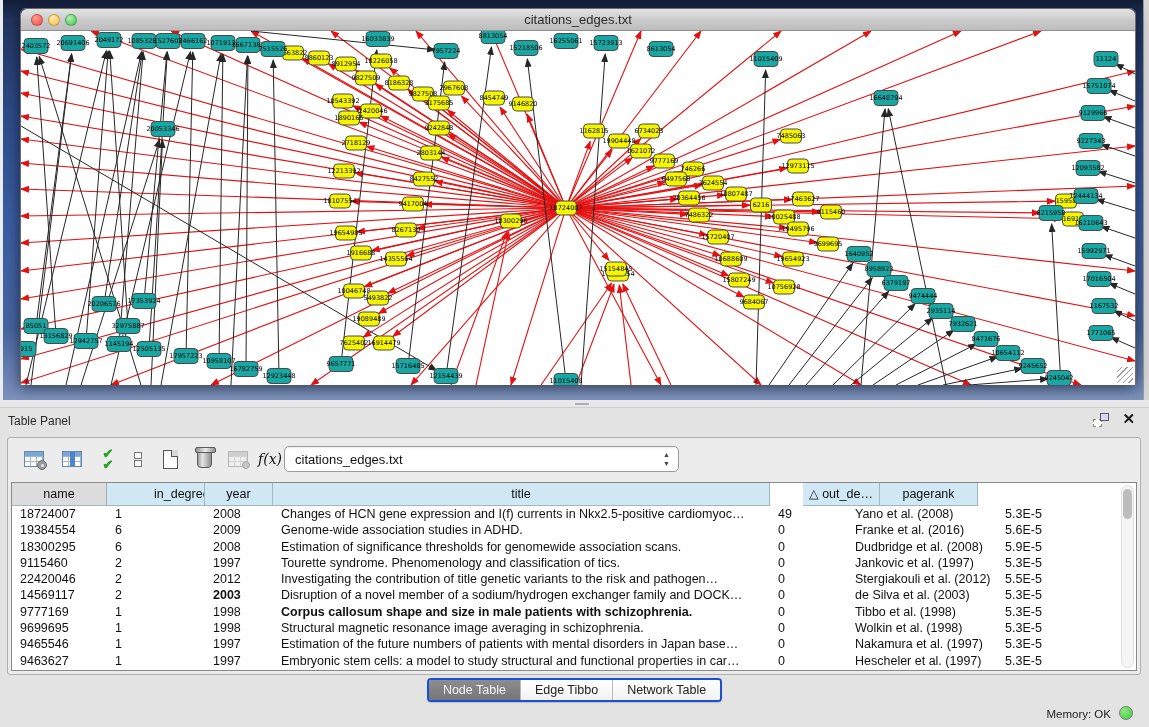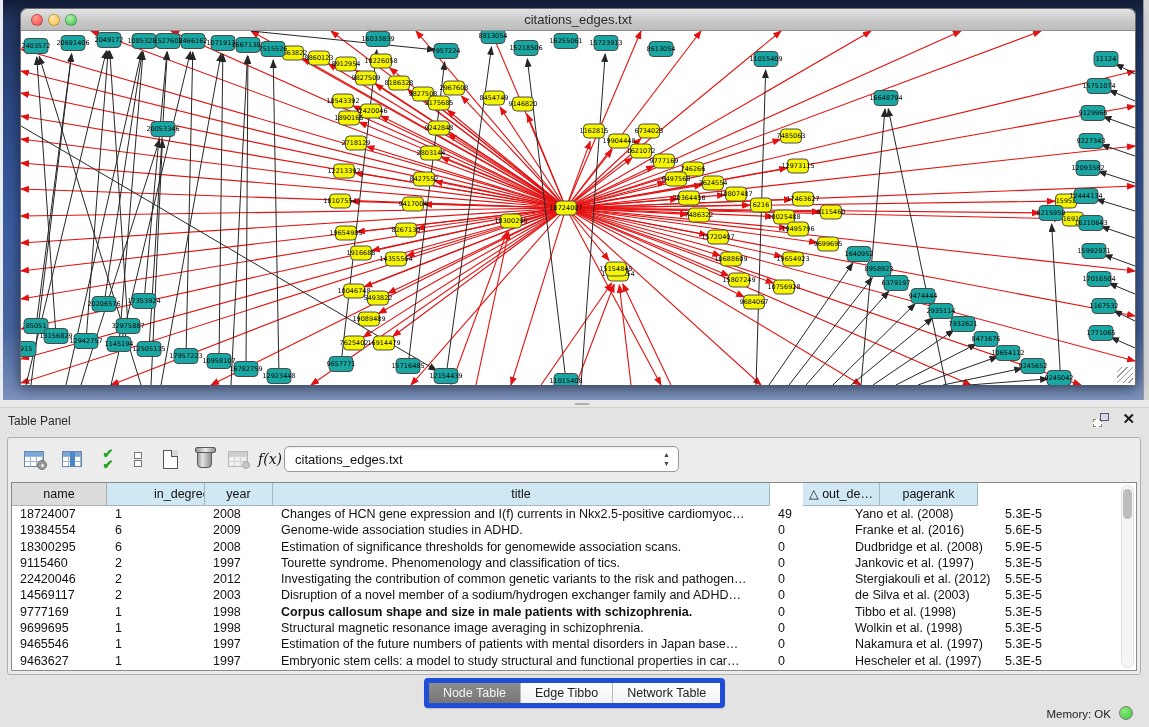--- a/index.html
+++ b/index.html
@@ -58,21 +58,21 @@
   #tbody { position:absolute; left:0; top:23px; width:100%; }
   .tr { display:flex; height:16.3px; }
   .td { font-size:12.5px; color:#111; padding-left:8px; line-height:16px; white-space:nowrap; overflow:hidden; }
   
   #vscroll { position:absolute; right:2px; top:2px; width:13px; height:183px; background:#f5f5f5;
     border:1px solid #e0e0e0; border-radius:7px; }
   #vscroll .thumb { position:absolute; left:1px; top:3px; width:9px; height:30px; background:#bdbdbd; border-radius:5px; }
 
   
   #tabs { position:absolute; left:0; top:278px; width:100%; height:22px; text-align:center; }
-  #tabs-inner { display:inline-flex; border:5px solid #1d4ed8; border-radius:4px; overflow:hidden;
+  #tabs-inner { display:inline-flex; border:2px solid #1d4ed8; border-radius:4px; overflow:hidden;
     box-shadow:0 1px 1px rgba(0,0,0,.15); }
   .tab { font-size:12.5px; padding:3px 14px; background:linear-gradient(180deg,#ffffff,#f2f2f2); color:#222; border-right:1px solid #b8b8b8; }
   .tab:last-child { border-right:none; }
   .tab.active { background:linear-gradient(180deg,#8d8d8d,#767676); color:#f4f4f4; }
 
   
   #statusbar { position:absolute; left:0; top:302px; width:100%; height:25px; }
   #mem-label { position:absolute; right:38px; top:6px; font-size:11.5px; color:#222; }
   #mem-dot { position:absolute; right:16px; top:4px; width:14px; height:14px; border-radius:50%;
     background:radial-gradient(circle at 35% 30%, #8aeb7d, #3fc93c); border:1px solid #7d7d7d; }
@@ -635,30 +635,30 @@
               <div class="td" style="width: 68px;">1997</div>
               <div class="td" style="width: 497px;">Tourette syndrome. Phenomenology and classification of tics.</div>
               <div class="td" style="width: 77px;">0</div>
               <div class="td" style="width: 150px;">Jankovic et al. (1997)</div>
               <div class="td" style="width: 98px;">5.3E-5</div>
             </div>
             <div class="tr">
               <div class="td" style="width: 95px;">22420046</div>
               <div class="td" style="width: 98px;">2</div>
               <div class="td" style="width: 68px;">2012</div>
-              <div class="td" style="width: 497px;">Investigating the contribution of common genetic variants to the risk and pathogen…</div>
+              <div class="td" style="width: 497px;">Investigating the contribution of title genetic variants to the risk and pathogen…</div>
               <div class="td" style="width: 77px;">0</div>
               <div class="td" style="width: 150px;">Stergiakouli et al. (2012)</div>
               <div class="td" style="width: 98px;">5.5E-5</div>
             </div>
             <div class="tr">
               <div class="td" style="width: 95px;">14569117</div>
               <div class="td" style="width: 98px;">2</div>
-              <div class="td" style="width: 68px;">2003</div>
-              <div class="td" style="width: 497px;">Disruption of a novel member of a sodium/hydrogen exchanger family and ADHD…</div>
+              <div class="td" style="width: 68px; font-weight: bold;">2003</div>
+              <div class="td" style="width: 497px;">Disruption of a novel member of a sodium/hydrogen exchanger family and DOCK…</div>
               <div class="td" style="width: 77px;">0</div>
               <div class="td" style="width: 150px;">de Silva et al. (2003)</div>
               <div class="td" style="width: 98px;">5.3E-5</div>
             </div>
             <div class="tr">
               <div class="td" style="width: 95px;">9777169</div>
               <div class="td" style="width: 98px;">1</div>
               <div class="td" style="width: 68px;">1998</div>
               <div class="td" style="width: 497px; font-weight: bold;">Corpus callosum shape and size in male patients with schizophrenia.</div>
               <div class="td" style="width: 77px;">0</div>

